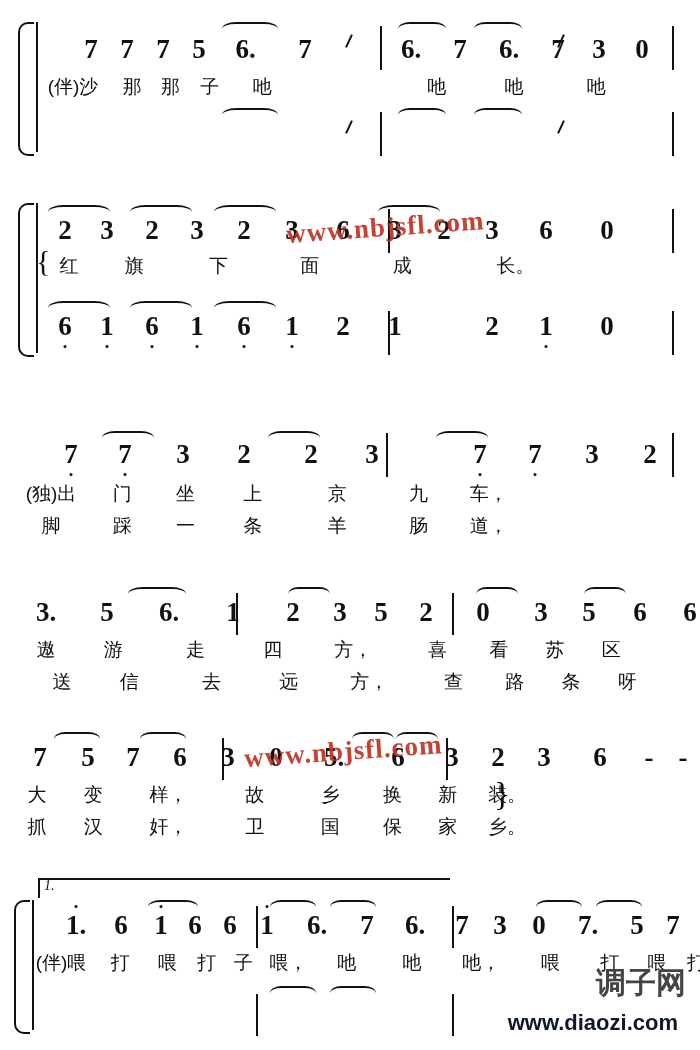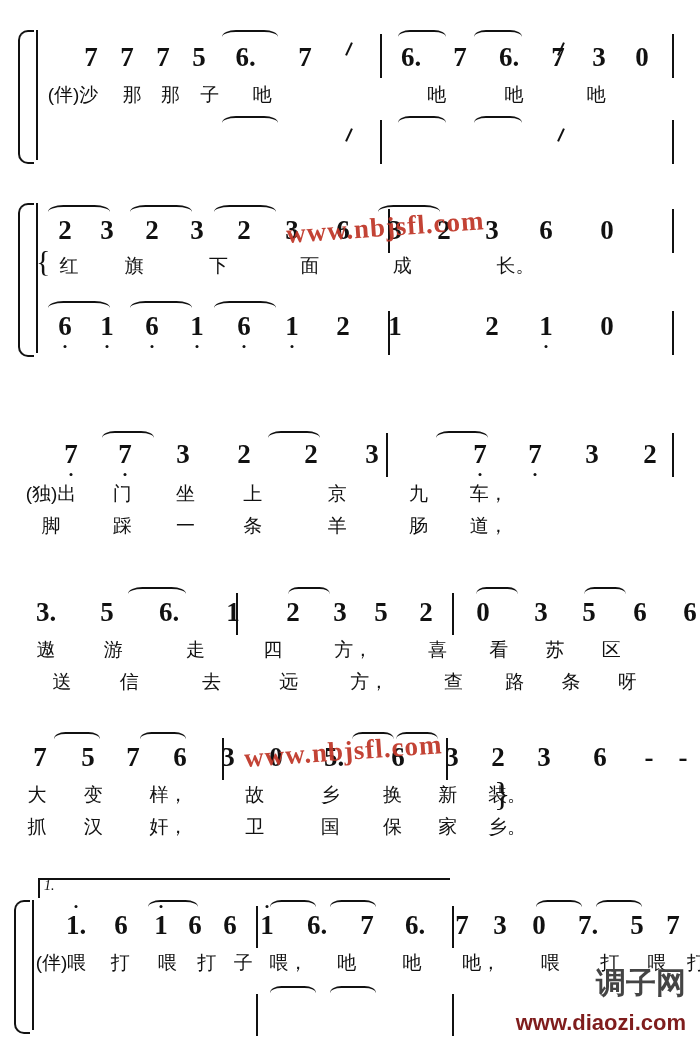--- a/index.html
+++ b/index.html
@@ -47,35 +47,35 @@
     position:absolute;color:#c0392b;font-weight:700;
     font-family:"Liberation Serif",serif;
     letter-spacing:1px;opacity:.95;
   }
   .logo{
     position:absolute;right:14px;bottom:46px;
     font-size:30px;font-weight:700;color:#444;
     font-family:"Liberation Sans",sans-serif;
   }
   .logourl{
-    position:absolute;right:14px;bottom:14px;
-    font-size:22px;font-weight:700;color:#7f1d1d;
+    position:absolute;right:22px;bottom:14px;
+    font-size:22px;font-weight:700;color:#0f172a;
     font-family:"Liberation Sans",sans-serif;
   }
   .repeat{
     position:absolute;font-size:13px;font-family:"Liberation Serif",serif;
   }
   .voltabox{position:absolute;border-left:2px solid #111;border-top:2px solid #111;}
 </style>
 </head>
 <body>
 
 <div class="sheet">
 
-  <div class="system" style="left:0;top:8px;width:564px;height:170px;">
+  <div class="system" style="left:0;top:0;width:564px;height:170px;">
 
     <div class="brace" style="left:18px;top:22px;width:14px;height:130px;border-radius:10px 0 0 10px;"></div>
     <div class="bracethin" style="left:36px;top:22px;height:130px;"></div>
 
     <div class="row" style="left:75px;top:36px;">
       <span class="cell n" style="width:32px;">7</span>
       <span class="cell n" style="width:32px;">7</span>
       <span class="cell n" style="width:32px;">7</span>
       <span class="cell n" style="width:32px;">5</span>
       <span class="cell n" style="width:58px;">6.<span style="font-size:20px;">&nbsp;</span></span>

